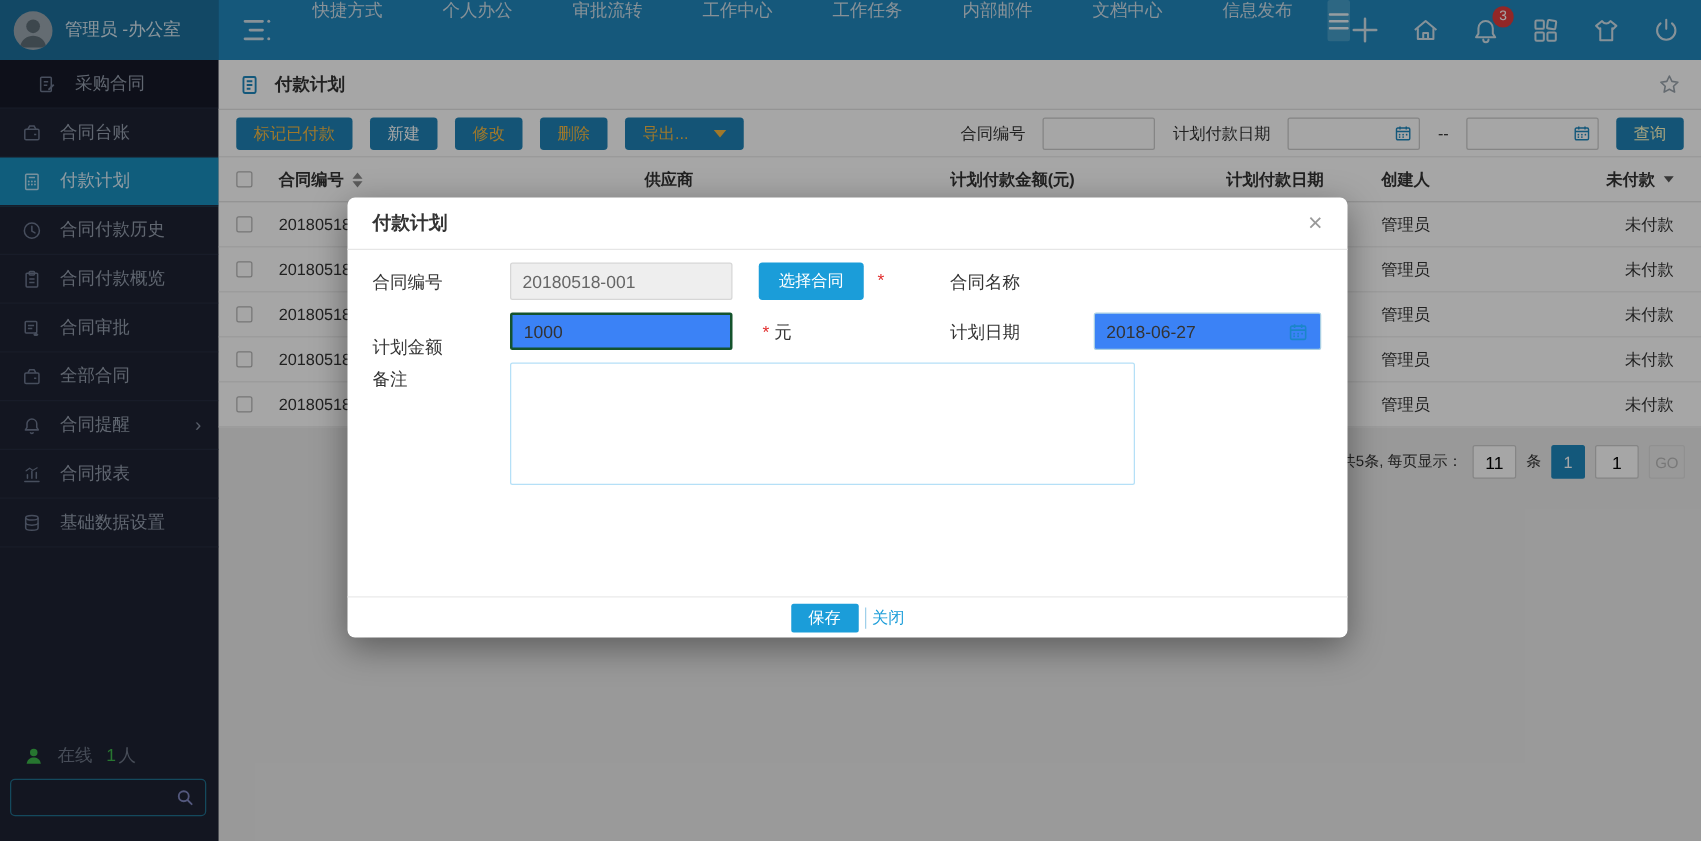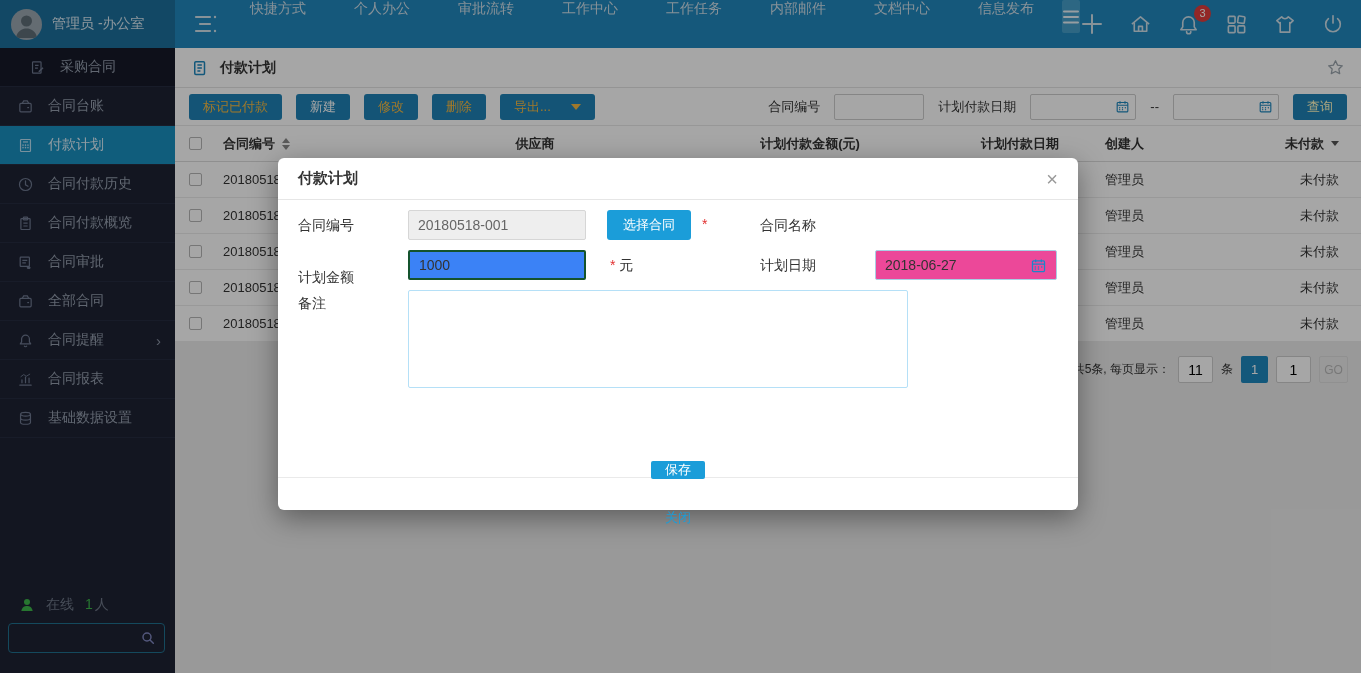--- a/index.html
+++ b/index.html
@@ -78,26 +78,26 @@
   .overlay { position:absolute; inset:0; background:rgba(0,0,0,0.35); z-index:5; }
   .modal { position:absolute; left:278px; top:158px; width:800px; height:352px; background:#fff; border-radius:6px; box-shadow:0 8px 28px rgba(0,0,0,0.4); z-index:10; }
   .modal-header { height:42px; display:flex; align-items:center; padding:0 20px; border-bottom:1px solid #e6e6e6; }
   .modal-title { font-size:15px; font-weight:bold; color:#333; }
   .modal-close { margin-left:auto; font-size:20px; color:#999; cursor:pointer; line-height:1; }
   .modal-body { position:relative; height:277px; font-size:14px; }
   .m-label { position:absolute; color:#333; }
   .m-input { position:absolute; height:30px; border-radius:2px; padding:0 9px; font-size:14px; outline:none; }
   .m-disabled { background:#eee; border:1px solid #d6d6d6; color:#666; }
   .m-normal { background:#3b82f6; border:2px solid #14532d; color:#333; }
-  .m-date { background:#ec4899; border:1px solid #a9cfe4; color:#333; padding-right:28px; }
+  .m-date { background:#3b82f6; border:1px solid #a9cfe4; color:#333; padding-right:28px; }
   .select-btn { position:absolute; left:329px; top:10px; width:84px; height:30px; background:#1b9dd9; border:none; border-radius:3px; color:#fff; font-size:13px; cursor:pointer; }
   .req { color:#e23030; font-size:14px; }
   .m-cal { position:absolute; left:752px; top:57px; color:#1b85c9; display:flex; cursor:pointer; }
   .m-textarea { position:absolute; left:130px; top:90px; width:500px; height:98px; border:1px solid #b5e0f7; border-radius:2px; resize:none; outline:none; font-size:14px; padding:6px 8px; font-family:"Liberation Sans","DejaVu Sans",sans-serif; }
-  .modal-footer { position:absolute; bottom:0; left:0; right:0; height:33px; border-top:1px solid #eaeaea; display:flex; align-items:center; justify-content:center; gap:15px;flex-direction:column; }
+  .modal-footer { position:absolute; bottom:0; left:0; right:0; height:33px; border-top:1px solid #eaeaea; display:flex; align-items:center; justify-content:center; gap:5px; }
   .save-btn { min-width:54px; height:23px; background:#1b9dd9; border:none; border-radius:2px; color:#fff; font-size:13px; cursor:pointer; padding:0 12px; }
   .footer-sep { width:1px; height:17px; background:#9fd0ea; }
   .close-link { color:#1b9dd9; font-size:13px; cursor:pointer; }
 </style>
 </head>
 <body>
 
 <div class="app">
 
   <div class="topbar">

